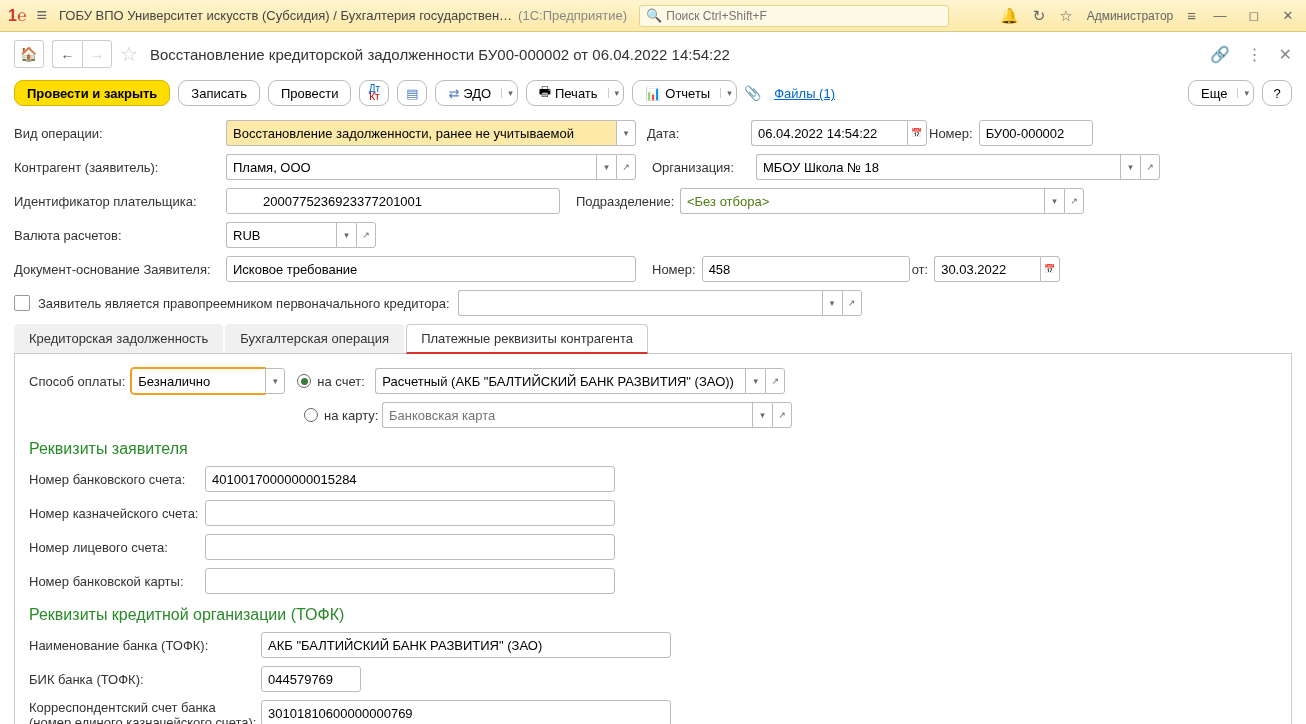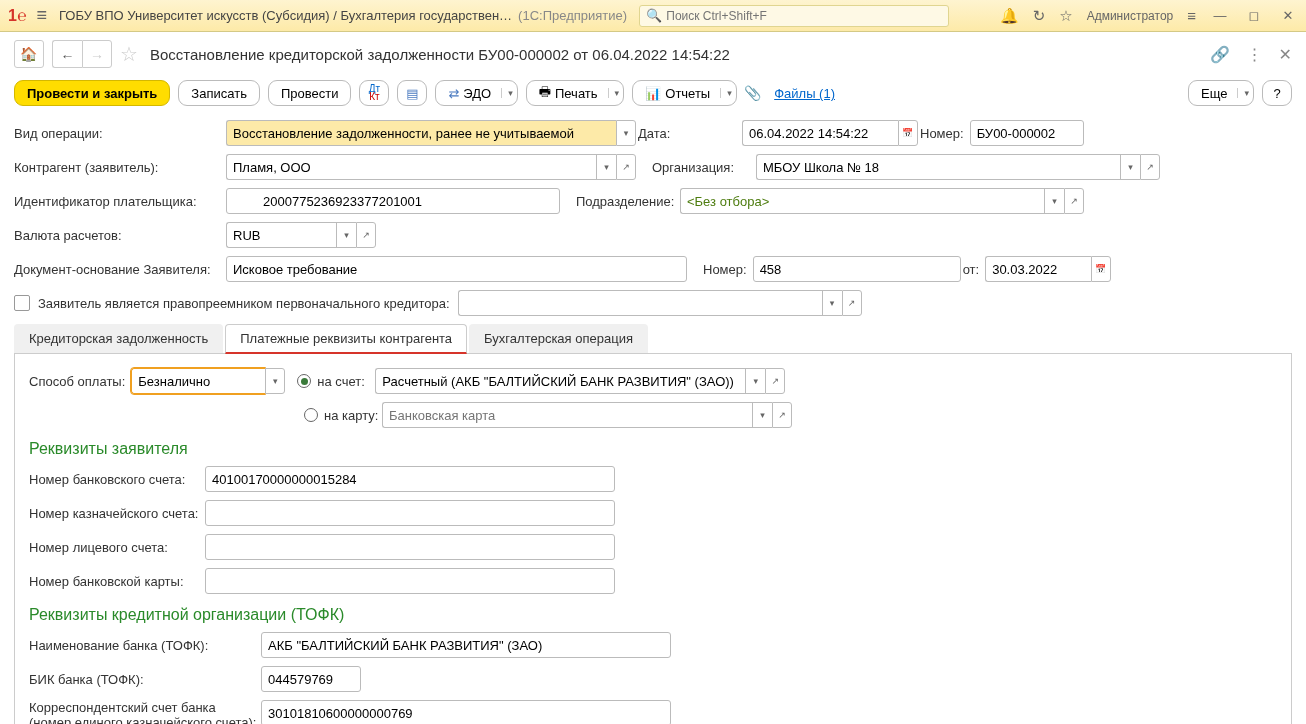--- a/index.html
+++ b/index.html
@@ -124,21 +124,21 @@
 </div>
 
 <div class="form-area">
 
   <div class="form-row">
     <span class="form-label">Вид операции:</span>
     <div class="input-combo" style="width:410px">
       <input class="input input-highlight" style="width: 390px;" value="Восстановление задолженности, ранее не учитываемой">
       <div class="combo-btn">▾</div>
     </div>
-    <span class="form-label-sm" style="margin-left:0;width:98px">Дата:</span>
+    <span class="form-label-sm" style="margin-left:9px;width:98px">Дата:</span>
     <div class="input-combo" style="width:176px">
       <input class="input" style="width: 156px;" value="06.04.2022 14:54:22">
       <div class="combo-btn">📅</div>
     </div>
     <span class="form-label-sm">Номер:</span>
     <input class="input" style="width: 114px;" value="БУ00-000002">
   </div>
 
   <div class="form-row">
     <span class="form-label">Контрагент (заявитель):</span>
@@ -170,21 +170,21 @@
     <span class="form-label">Валюта расчетов:</span>
     <div class="input-combo" style="width:150px">
       <input class="input" style="width: 110px;" value="RUB">
       <div class="combo-btn">▾</div>
       <div class="combo-btn">↗</div>
     </div>
   </div>
 
   <div class="form-row">
     <span class="form-label">Документ-основание Заявителя:</span>
-    <input class="input" style="width: 461px;" value="Исковое требование">
+    <input class="input" style="width: 410px;" value="Исковое требование">
     <span class="form-label-sm" style="margin-left:14px">Номер:</span>
     <input class="input" style="width: 208px;" value="458">
     <span class="form-label-sm">от:</span>
     <div class="input-combo" style="width:126px">
       <input class="input" style="width: 106px;" value="30.03.2022">
       <div class="combo-btn">📅</div>
     </div>
   </div>
 
   <div class="form-row">
@@ -192,22 +192,22 @@
     <span>Заявитель является правопреемником первоначального кредитора:</span>
     <div class="input-combo" style="width:404px;margin-left:6px">
       <input class="input" style="width: 364px;">
       <div class="combo-btn">▾</div>
       <div class="combo-btn">↗</div>
     </div>
   </div>
 
   <div class="tabs">
     <div class="tab">Кредиторская задолженность</div>
+    <div class="tab">Бухгалтерская операция</div>
     <div class="tab active">Платежные реквизиты контрагента</div>
-    <div class="tab">Бухгалтерская операция</div>
   </div>
 
   <div class="tab-content">
 
     <div class="form-row">
       <span>Способ оплаты:</span>
       <div class="input-combo" style="width:154px;margin-left:4px">
         <input class="input input-active" style="width: 134px;" value="Безналично">
         <div class="combo-btn">▾</div>
       </div>

